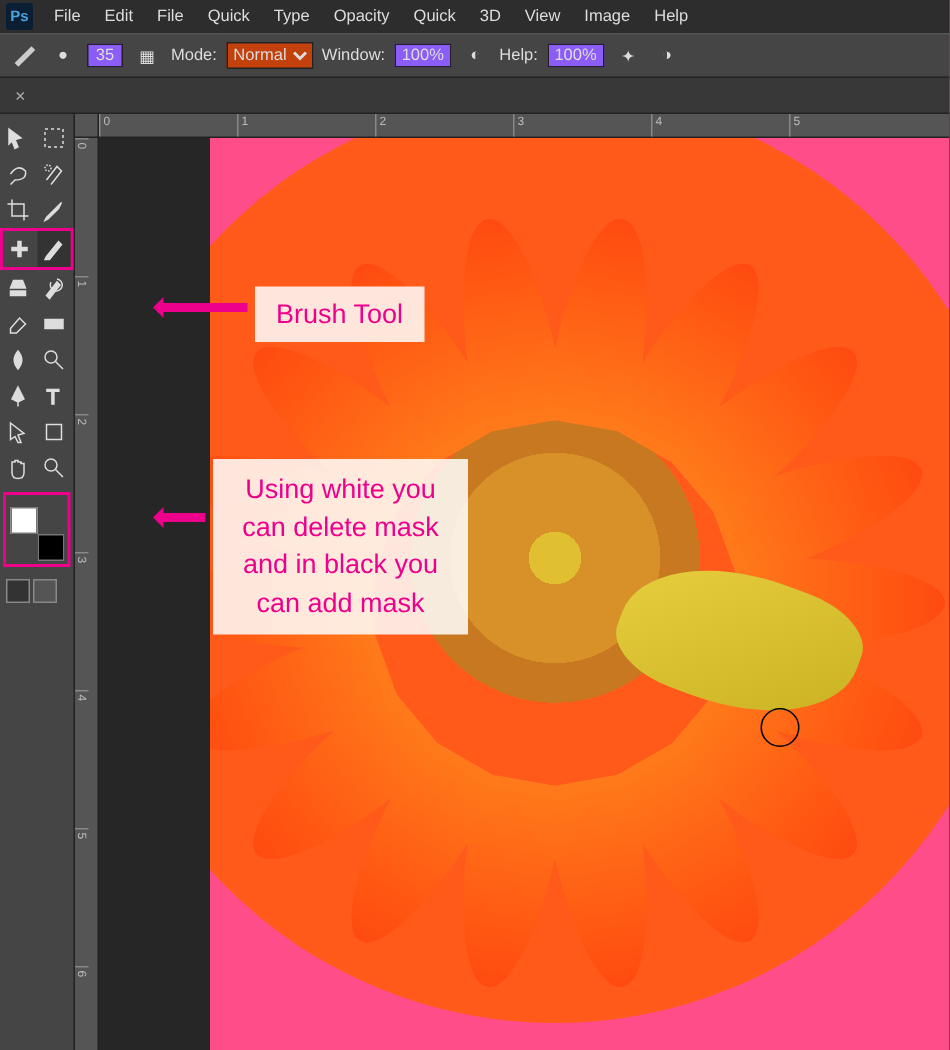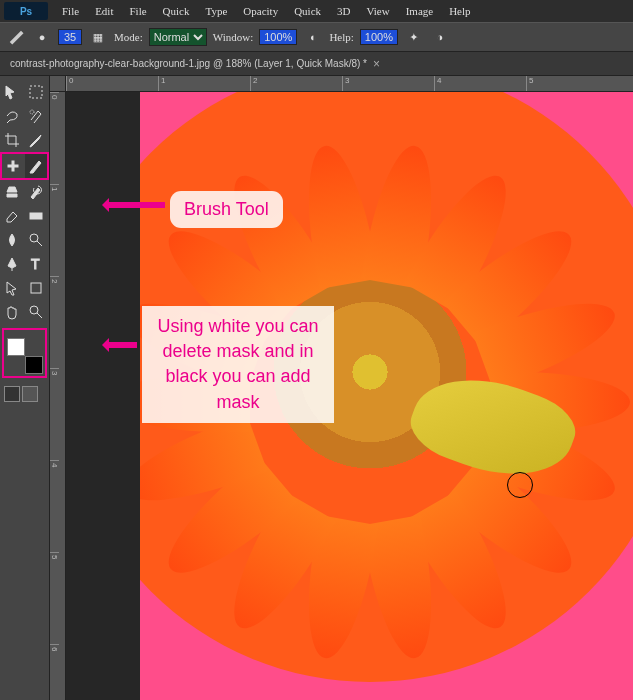--- a/index.html
+++ b/index.html
@@ -1,26 +1,26 @@
 <!DOCTYPE html>
 <html><head>
 <meta charset="utf-8">
 <style>
 * { margin: 0; padding: 0; box-sizing: border-box; font-family: "Segoe UI", Tahoma, sans-serif; }
 body { background: #2d2d2d; width: 633px; height: 700px; overflow: hidden; color: #ccc; font-size: 11px; }
 
 .menubar { background: #2d2d2d; height: 22px; display: flex; align-items: center; padding: 0 4px; gap: 0; }
-.ps-logo { width: 44px; height: 18px; background: #0a1f33; color: #4aa3df; font-weight: bold; font-size: 10px; display: flex; align-items: center; justify-content: center; border-radius: 2px; margin-right: 6px; }
-.menubar span { color: #ddd; padding: 2px 8px; cursor: default; font-family: Liberation Serif, serif; }
+.ps-logo { width: 18px; height: 18px; background: #0a1f33; color: #4aa3df; font-weight: bold; font-size: 10px; display: flex; align-items: center; justify-content: center; border-radius: 2px; margin-right: 6px; }
+.menubar span { color: #ddd; padding: 2px 8px; cursor: default; }
 
 .optionsbar { background: #454545; height: 30px; display: flex; align-items: center; padding: 0 6px; gap: 6px; border-top: 1px solid #555; border-bottom: 1px solid #222; }
 .optionsbar .icon-slot { width: 20px; height: 20px; display: flex; align-items: center; justify-content: center; color: #ddd; }
-.optionsbar .label { color: #ddd; font-family: Liberation Serif, serif; }
-.optionsbar .num { background: #1d4ed8; border: 1px solid #222; padding: 1px 4px; min-width: 24px; color: #ddd; text-align: center; }
-.optionsbar select { background: #14532d; border: 1px solid #222; color: #ddd; font-size: 11px; height: 18px; }
+.optionsbar .label { color: #ddd; }
+.optionsbar .num { background: #8b5cf6; border: 1px solid #222; padding: 1px 4px; min-width: 24px; color: #ddd; text-align: center; }
+.optionsbar select { background: #c2410c; border: 1px solid #222; color: #ddd; font-size: 11px; height: 18px; }
 
 .tabbar { background: #383838; height: 24px; display: flex; align-items: center; padding: 0 10px; border-bottom: 1px solid #222; }
 .tab { color: #ccc; font-size: 10px; display: flex; align-items: center; gap: 6px; }
 .tab .x { color: #aaa; font-size: 12px; }
 
 .workspace { display: flex; height: calc(700px - 22px - 30px - 24px); }
 
 .toolbox { width: 50px; background: #454545; border-right: 1px solid #222; display: flex; flex-direction: column; padding: 4px 0; }
 .tool-row { display: flex; }
 .tool { width: 24px; height: 24px; display: flex; align-items: center; justify-content: center; color: #ddd; font-size: 14px; cursor: pointer; position: relative; }
@@ -48,22 +48,22 @@
   background:
     radial-gradient(circle at 50% 50%, #e0c030 0 4%, transparent 4%),
     radial-gradient(circle at 50% 50%, #d89028 0 16%, #c87820 16% 22%, transparent 22%),
     radial-gradient(circle at 50% 50%, transparent 0 22%, #ff5a1a 22% 50%);
 }
 .petal { position: absolute; width: 140px; height: 60px; background: linear-gradient(90deg,#ff7a1a,#ff4a10); border-radius: 0 80% 80% 0 / 0 50% 50% 0; transform-origin: 0 50%; }
 .yellow-petal { position: absolute; right: 60px; top: 290px; width: 160px; height: 90px; background: linear-gradient(140deg,#e8d040,#c8b020); border-radius: 60% 30% 60% 30%; transform: rotate(20deg);}
 .brush-cursor { position: absolute; right: 100px; top: 380px; width: 26px; height: 26px; border: 1px solid #000; border-radius: 50%; }
 
 .annotation { position: absolute; background: rgba(255,255,255,0.85); color: #ec008c; font-size: 18px; font-weight: 500; padding: 8px 14px; text-align: center; }
-.ann-brush { top: 115px; left: 120px; border-radius: 11px; }
-.ann-mask { top: 230px; left: 92px; width: 192px; line-height: 1.4; }
+.ann-brush { top: 115px; left: 120px; }
+.ann-mask { top: 230px; left: 92px; width: 170px; line-height: 1.4; }
 
 .arrow { position: absolute; height: 6px; background: #ec008c; }
 .arrow::before { content:""; position:absolute; left:-10px; top:-4px; border: 7px solid transparent; border-right-color:#ec008c; }
 .arrow-brush { top: 126px; left: 55px; width: 60px; }
 .arrow-swatch { top: 266px; left: 55px; width: 32px; }
 </style>
 </head>
 <body>
 
 <div class="menubar">
@@ -96,21 +96,20 @@
   <div class="num">100%</div>
   <div class="icon-slot">◐</div>
   <span class="label">Help:</span>
   <div class="num">100%</div>
   <div class="icon-slot">✦</div>
   <div class="icon-slot">◑</div>
 </div>
 
 <div class="tabbar">
   <div class="tab">
-    <span>contrast-photography-clear-background-1.jpg @ 188% (Layer 1, Quick Mask/8) *</span>
     <span class="x">×</span>
   </div>
 </div>
 
 <div class="workspace">
 
   <div class="toolbox">
     <div class="tool-row">
       <div class="tool">
           <svg viewBox="0 0 16 16">

